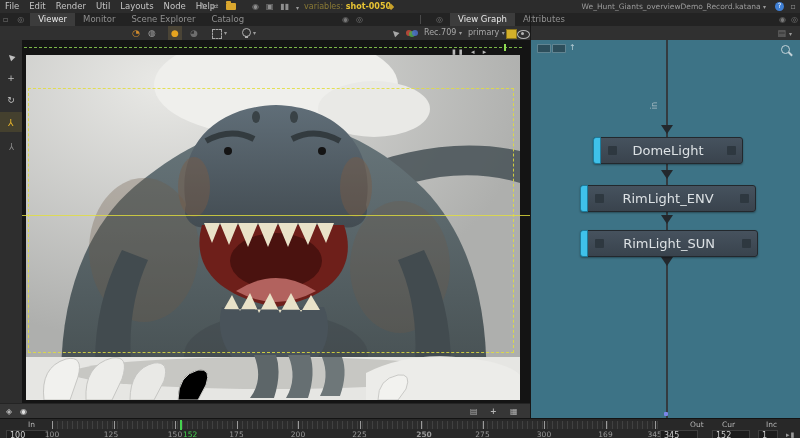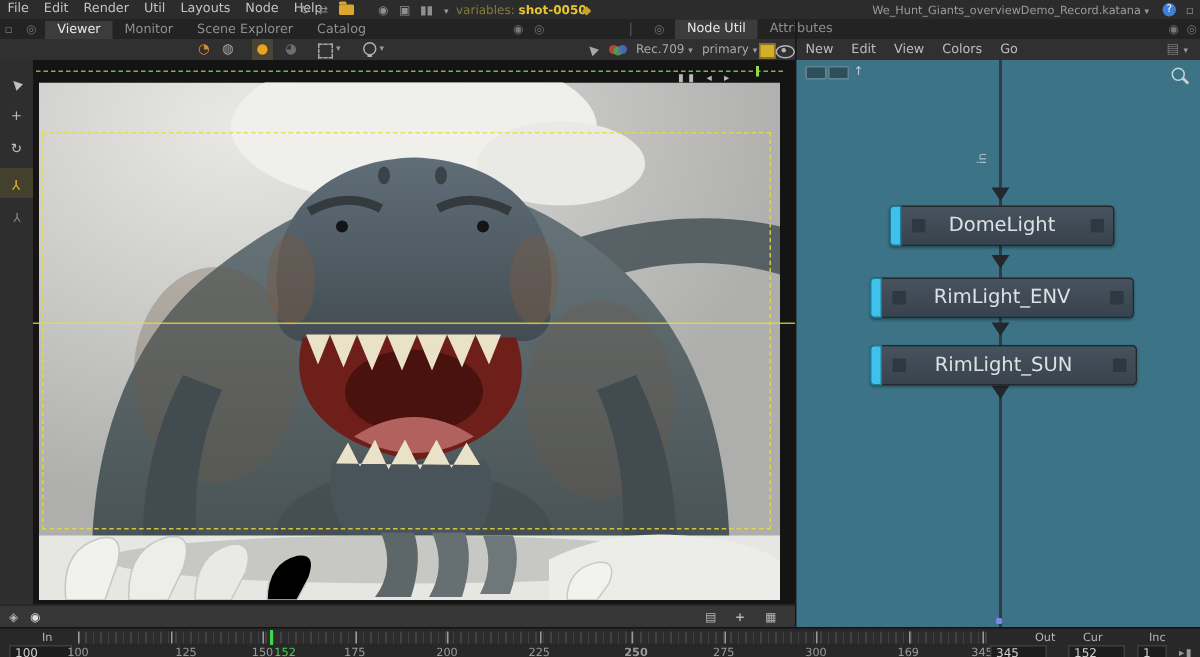--- a/index.html
+++ b/index.html
@@ -110,21 +110,21 @@
   </div>
 
   <div id="tabrow" class="abs">
     <span class="dim-ico" style="padding:0 3px">▫</span>
     <span class="dim-ico" style="padding:0 3px">◎</span>
     <span id="viewer-tabs"><span class="tab active">Viewer</span><span class="tab">Monitor</span><span class="tab">Scene Explorer</span><span class="tab">Catalog</span></span>
     <span class="dim-ico abs" style="left:342px">◉</span>
     <span class="dim-ico abs" style="left:356px">◎</span>
     <span class="abs" style="left:420px;top:2px;width:1px;height:9px;background:#4a4a4a"></span>
     <span class="dim-ico abs" style="left:436px">◎</span>
-    <span id="ng-tabs" class="abs" style="left:450px"><span class="tab active">Node Util</span><span class="tab">Attributes</span></span>
+    <span id="ng-tabs" class="abs" style="left:450px"><span class="tab active">View Graph</span><span class="tab">Attributes</span></span>
     <span class="dim-ico abs" style="right:14px">◉</span>
     <span class="dim-ico abs" style="right:2px">◎</span>
   </div>
 
   <div class="menurow abs" style="left:0;width:530px">
     <span class="mi" style="left:132px;color:#cf8a2c">◔</span>
     <span class="mi" style="left:148px">◍</span>
     <span class="mi" style="left:168px;background:#4a4436;color:#e6a41f;padding:0 3px">●</span>
     <span class="mi" style="left:190px;color:#6e6e6e">◕</span>
     <span class="marquee" style="left:212px"></span>
@@ -137,21 +137,20 @@
       <i style="left:3px;top:1px;background:#4ba84b"></i>
       <i style="left:6px;top:0;background:#4b6ec8"></i>
     </span>
     <span class="mi" style="left:424px;font-size:8px"><span>Rec.709</span> <span class="caret">▾</span></span>
     <span class="mi" style="left:468px;font-size:8px"><span>primary</span> <span class="caret">▾</span></span>
     <span class="swatch" style="left:506px"></span>
     <span class="eye" style="left:517px"></span>
   </div>
 
   <div id="ng-menurow" class="menurow abs">
-    <span id="ng-menus"><span class="menu">New</span><span class="menu">Edit</span><span class="menu">View</span><span class="menu">Colors</span><span class="menu">Go</span></span>
     <span class="mi" style="right:8px;color:#777">▤ <span class="caret">▾</span></span>
   </div>
 
   <div id="toolcol" class="abs">
     <div class="tool" style="top:6px"><span class="cursorG">▶</span></div>
     <div class="tool" style="top:28px">+</div>
     <div class="tool" style="top:50px">↻</div>
     <div class="tool sel" style="top:72px"><span class="rotY">Y</span></div>
     <div class="tool" style="top:94px;color:#8a8a8a"><span class="rotY" style="font-size:8px">Y</span></div>
   </div>
@@ -260,21 +259,21 @@
   </div>
 
   <div id="timeline" class="abs">
     <span class="tl-field-label" style="left:28px">In</span>
     <span class="tl-box" style="left:6px;width:42px">100</span>
     <div id="ruler" class="abs"></div>
     <div id="ruler-ticks">
         <span class="tick-major" style="left: 52px;"></span>
         <span class="tick-label" style="left: 52px;">100</span>
         <span class="tick-major" style="left: 113.5px;"></span>
-        <span class="tick-label" style="left: 124px;">125</span>
+        <span class="tick-label" style="left: 111px;">125</span>
         <span class="tick-major" style="left: 175px;"></span>
         <span class="tick-label" style="left: 175px;">150</span>
         <span class="tick-major" style="left: 236.5px;"></span>
         <span class="tick-label" style="left: 236.5px;">175</span>
         <span class="tick-major" style="left: 298px;"></span>
         <span class="tick-label" style="left: 298px;">200</span>
         <span class="tick-major" style="left: 359.5px;"></span>
         <span class="tick-label" style="left: 359.5px;">225</span>
         <span class="tick-major" style="left: 421px;"></span>
         <span class="tick-label" style="left: 424px; font-weight: bold;">250</span>

